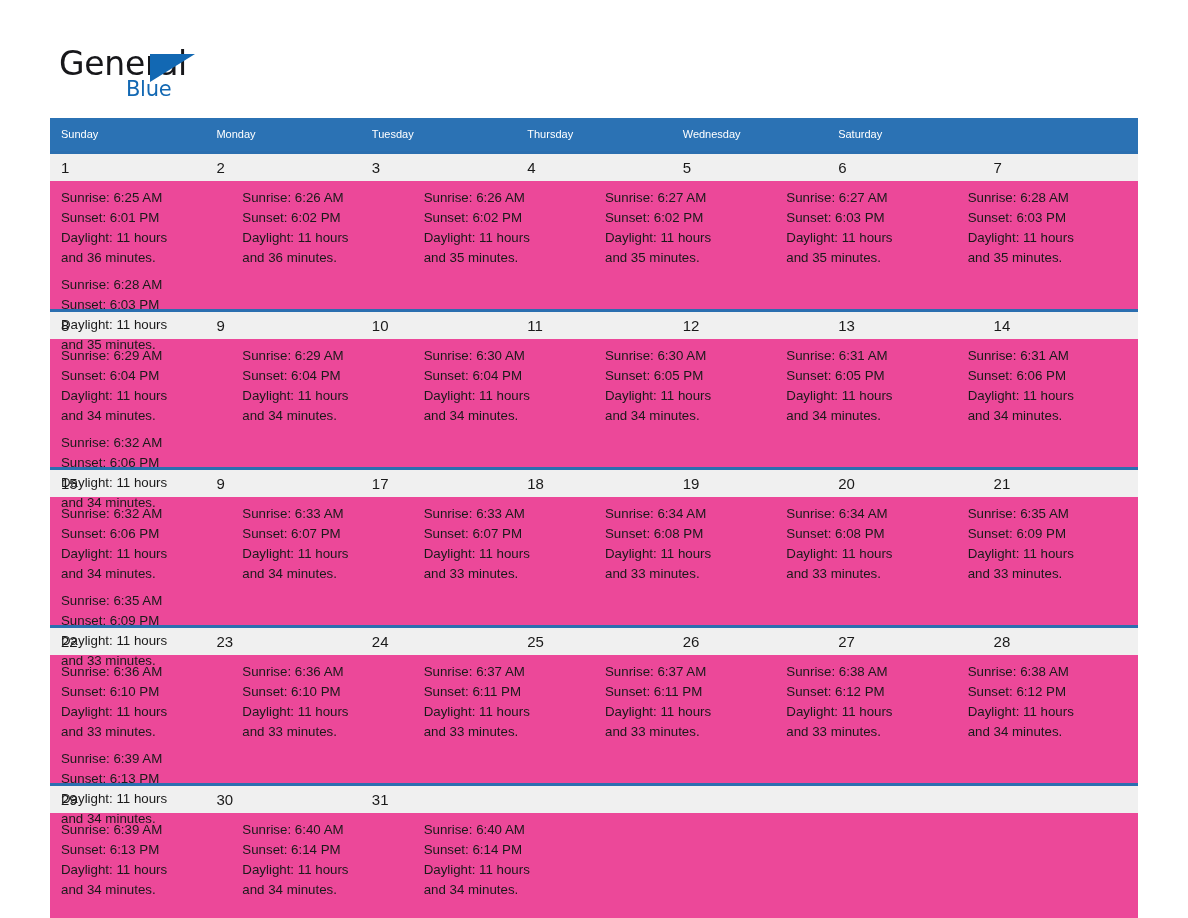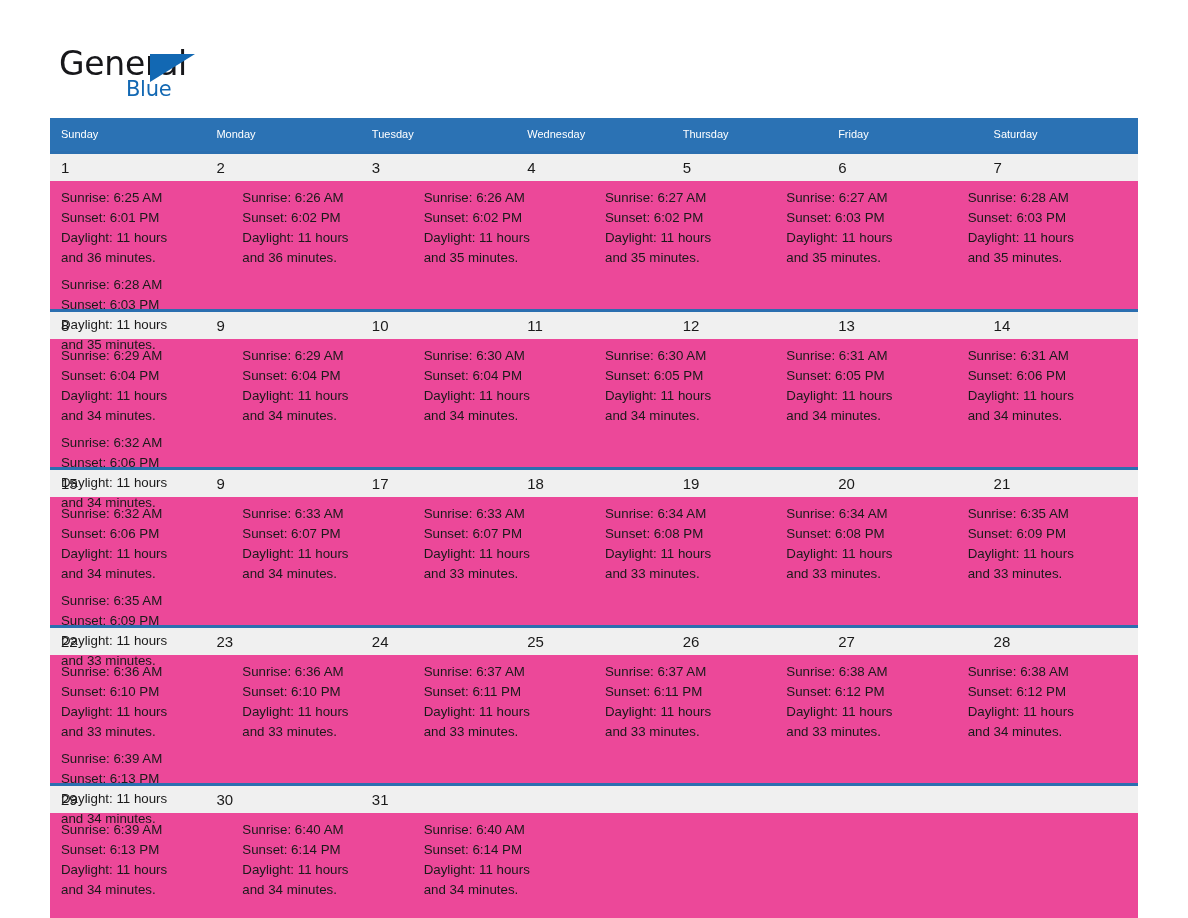--- a/index.html
+++ b/index.html
@@ -156,23 +156,22 @@
 
 
   </div>
 
   <div class="calendar">
 
     <div class="weekday-row">
       <div class="weekday">Sunday</div>
       <div class="weekday">Monday</div>
       <div class="weekday">Tuesday</div>
+      <div class="weekday">Thursday</div>
       <div class="weekday">Wednesday</div>
-      <div class="weekday">Thursday</div>
-      <div class="weekday">Friday</div>
       <div class="weekday">Saturday</div>
     </div>
 
     <div class="week">
       <div class="daynum-row">
         <div class="daynum">1</div>
         <div class="daynum">2</div>
         <div class="daynum">3</div>
         <div class="daynum">4</div>
         <div class="daynum">5</div>

